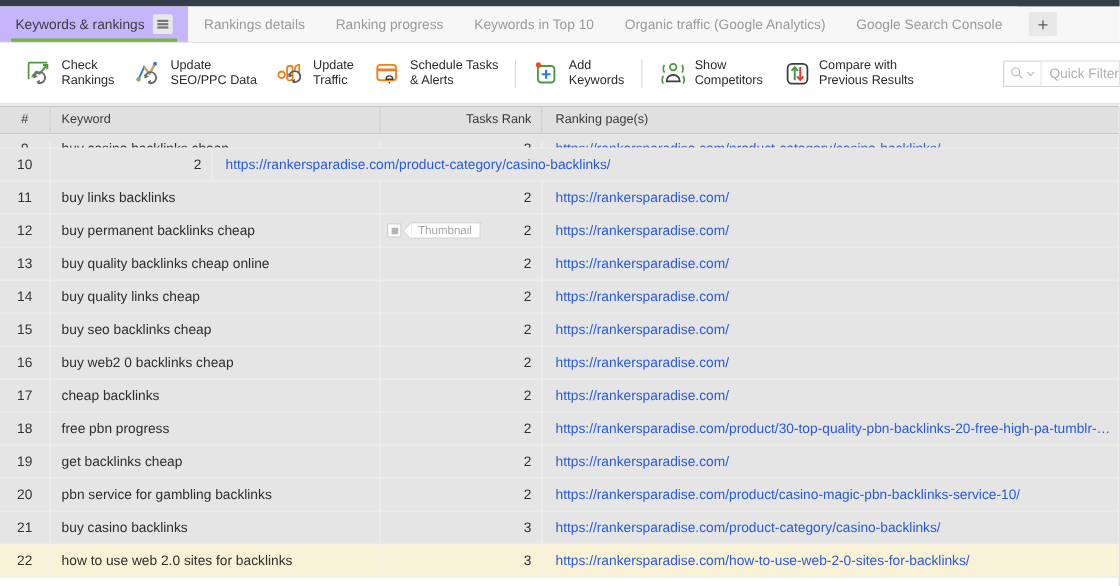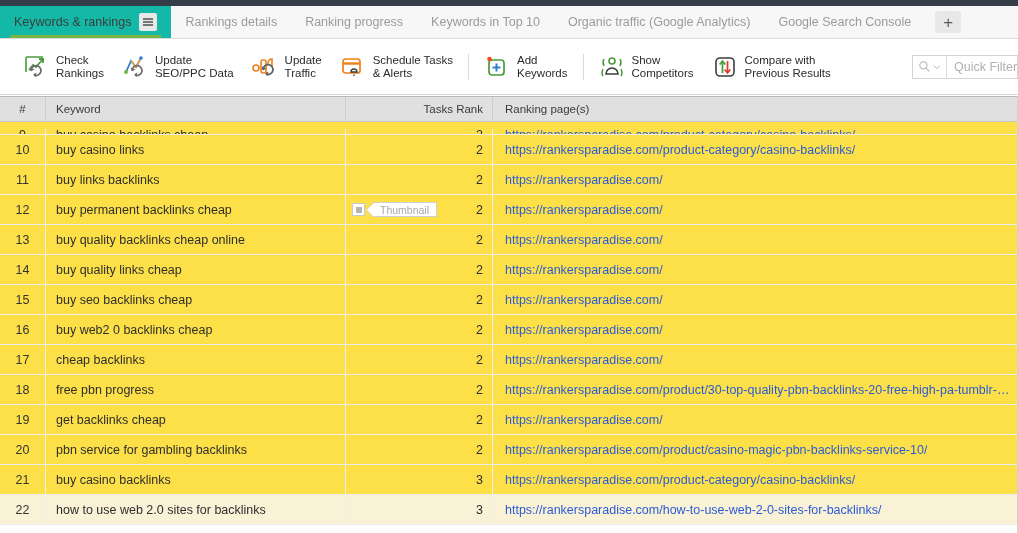--- a/index.html
+++ b/index.html
@@ -28,21 +28,21 @@
     display: flex; align-items: center;
     padding: 0 14px;
     font-size: 12.5px;
     color: #9b9b9b;
     white-space: nowrap;
     position: relative;
     cursor: pointer;
     background: #f7f7f7;
   }
   .tab.active {
-    background: #14b8a6;
+    background: #c4b5fd;
     color: #3c3c3c;
     padding-right: 6px;
     justify-content: space-between;
   }
   .tab.active::after {
     content: "";
     position: absolute; left: 10px; right: 10px; bottom: 0; height: 3px;
     background: #74b544;
   }
   .tab-menu-btn {
@@ -133,21 +133,21 @@
   .c-rank   { width: 147px; justify-content: flex-end; padding-right: 9px; flex-shrink: 0; }
   .c-url    { flex: 1; padding-left: 12px; }
   .grid-head .c-kw, .grid-head .c-rank { border-left: 1px solid #cdcdcd; }
   .grid-head .c-url { border-left: 1px solid #cdcdcd; }
 
   .rows { position: relative; }
   .row {
     display: flex; height: 30px; align-items: center;
     border-bottom: 1px solid #ececec;
     font-size: 12.5px; color: #2e2e2e;
-    background: #fde047;
+    background: #e5e5e5;
   }
   .row.clipped { height: 13px; align-items: flex-end; overflow: hidden; border-bottom: 1px solid #ececec; }
   .row.clipped .cell { transform: translateY(7px); }
   .row.highlight { background: #faf2d7; }
   .cell { display: flex; align-items: center; height: 100%; }
   .row .c-num  { justify-content: center; color: #333; }
   .row .c-kw   { border-left: 1px solid #f0f0f0; }
   .row .c-rank { border-left: 1px solid #f0f0f0; justify-content: flex-end; }
   .row .c-url  { border-left: 1px solid #f0f0f0; }
   .url-link {
@@ -358,21 +358,20 @@
             <div class="c-rank-inner">
               <span class="rank-val">2</span>
             </div>
           </div>
           <div class="cell c-url">
             <a class="url-link" href="#">https://rankersparadise.com/product-category/casino-backlinks/</a>
           </div>
         </div>
         <div class="row">
           <div class="cell c-num">10</div>
-          <div class="cell c-kw">buy casino links</div>
           <div class="cell c-rank">
             <div class="c-rank-inner">
               <span class="rank-val">2</span>
             </div>
           </div>
           <div class="cell c-url">
             <a class="url-link" href="#">https://rankersparadise.com/product-category/casino-backlinks/</a>
           </div>
         </div>
         <div class="row">

